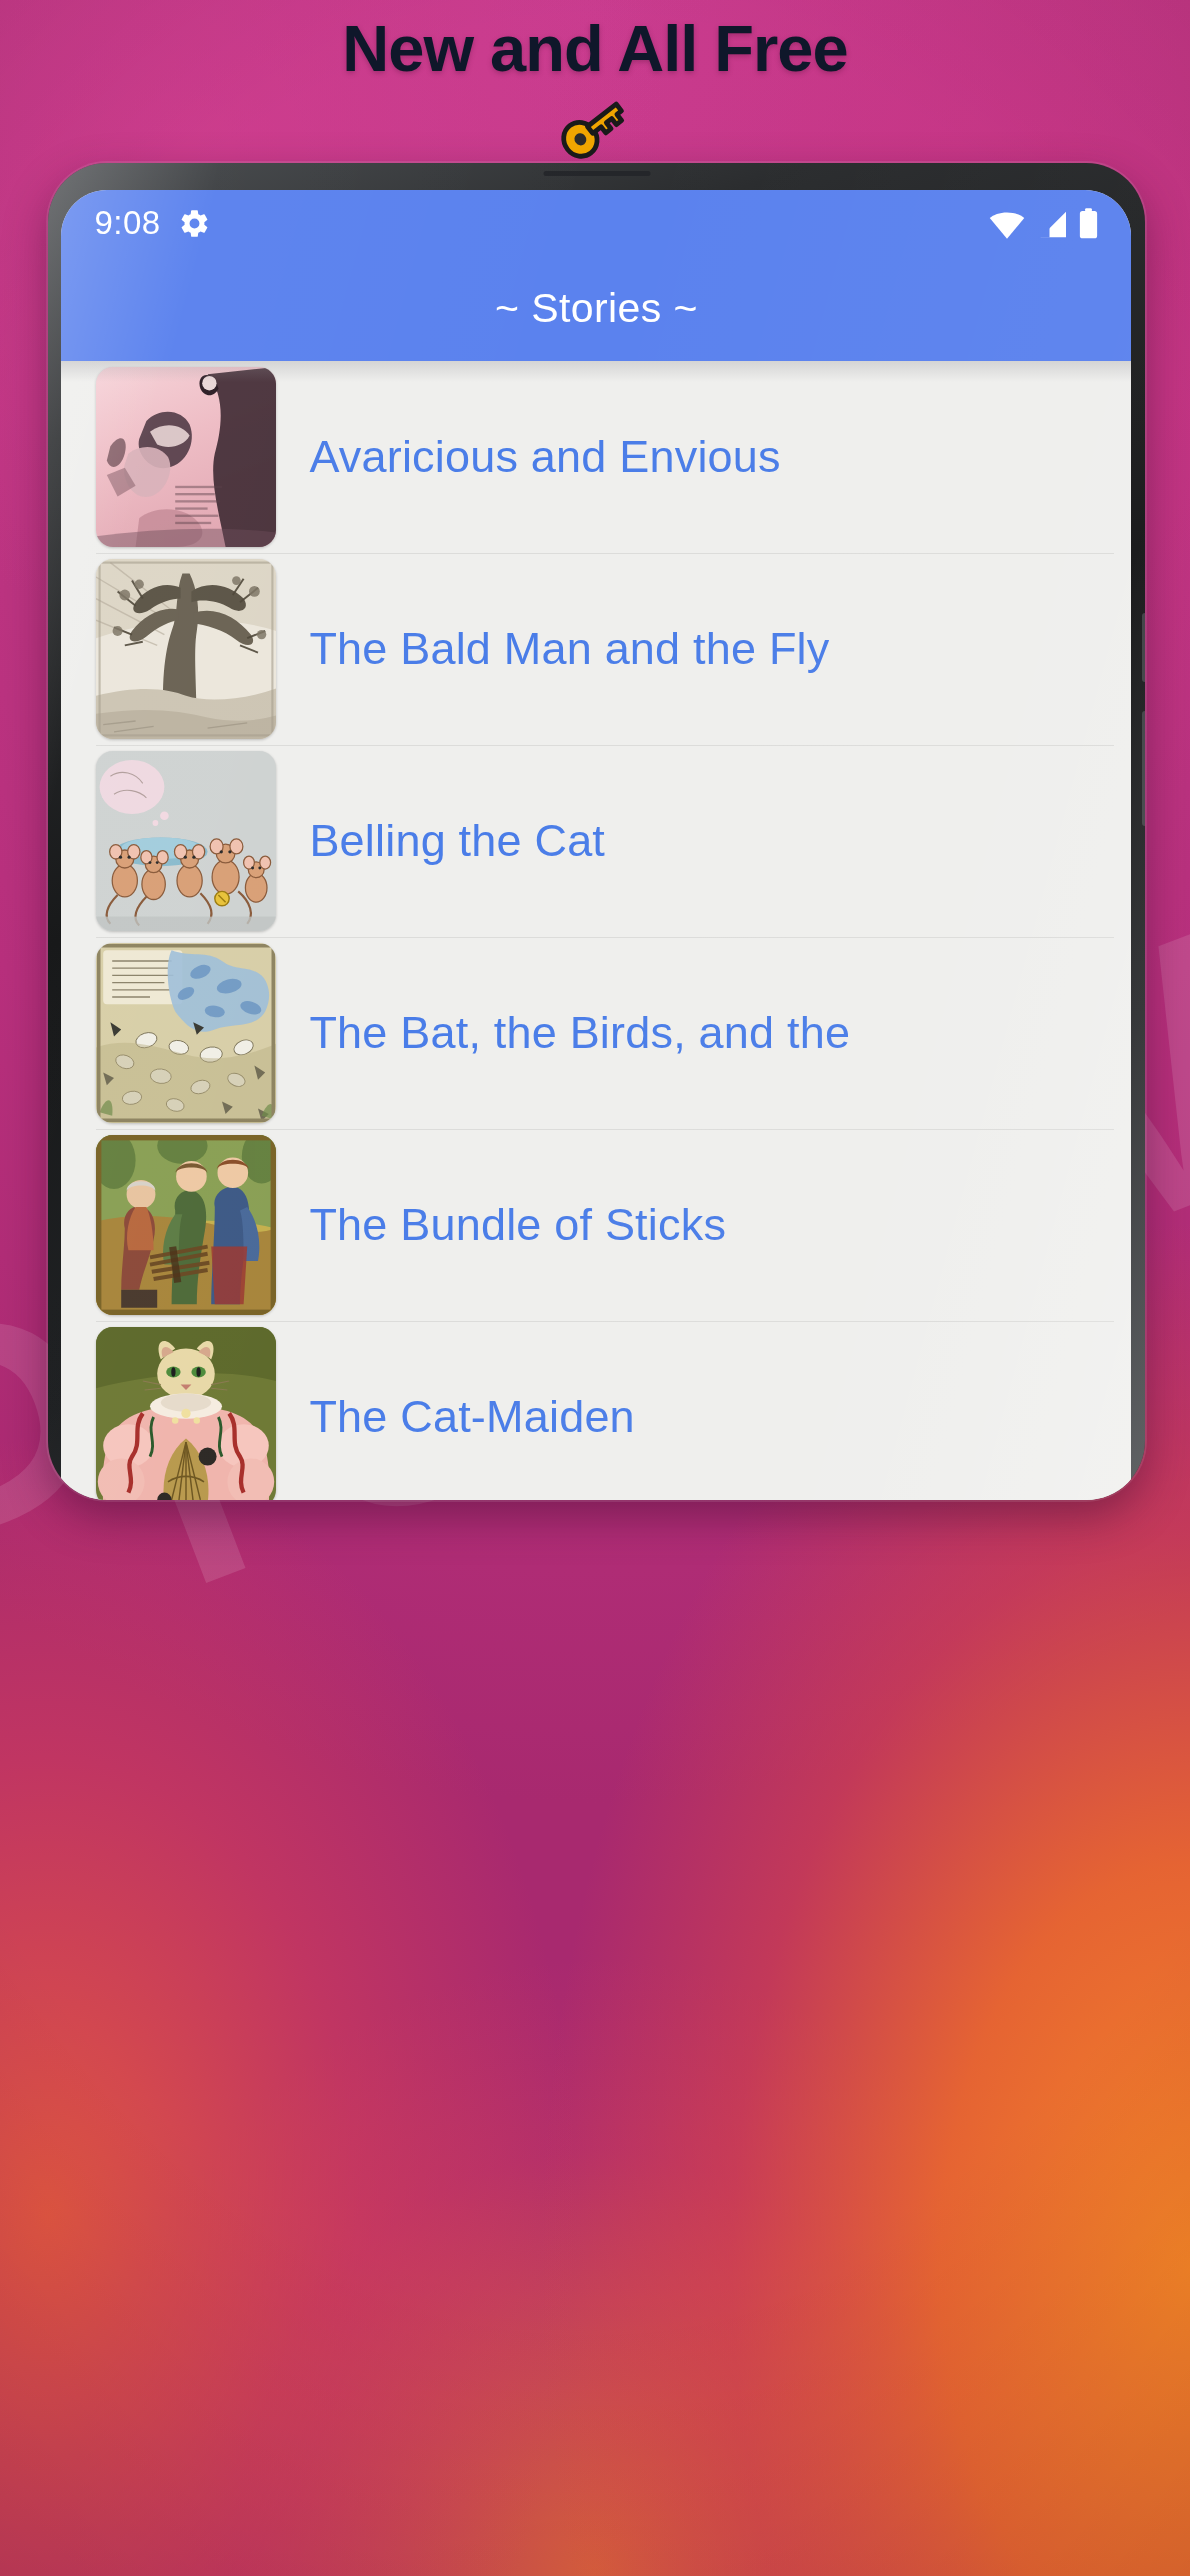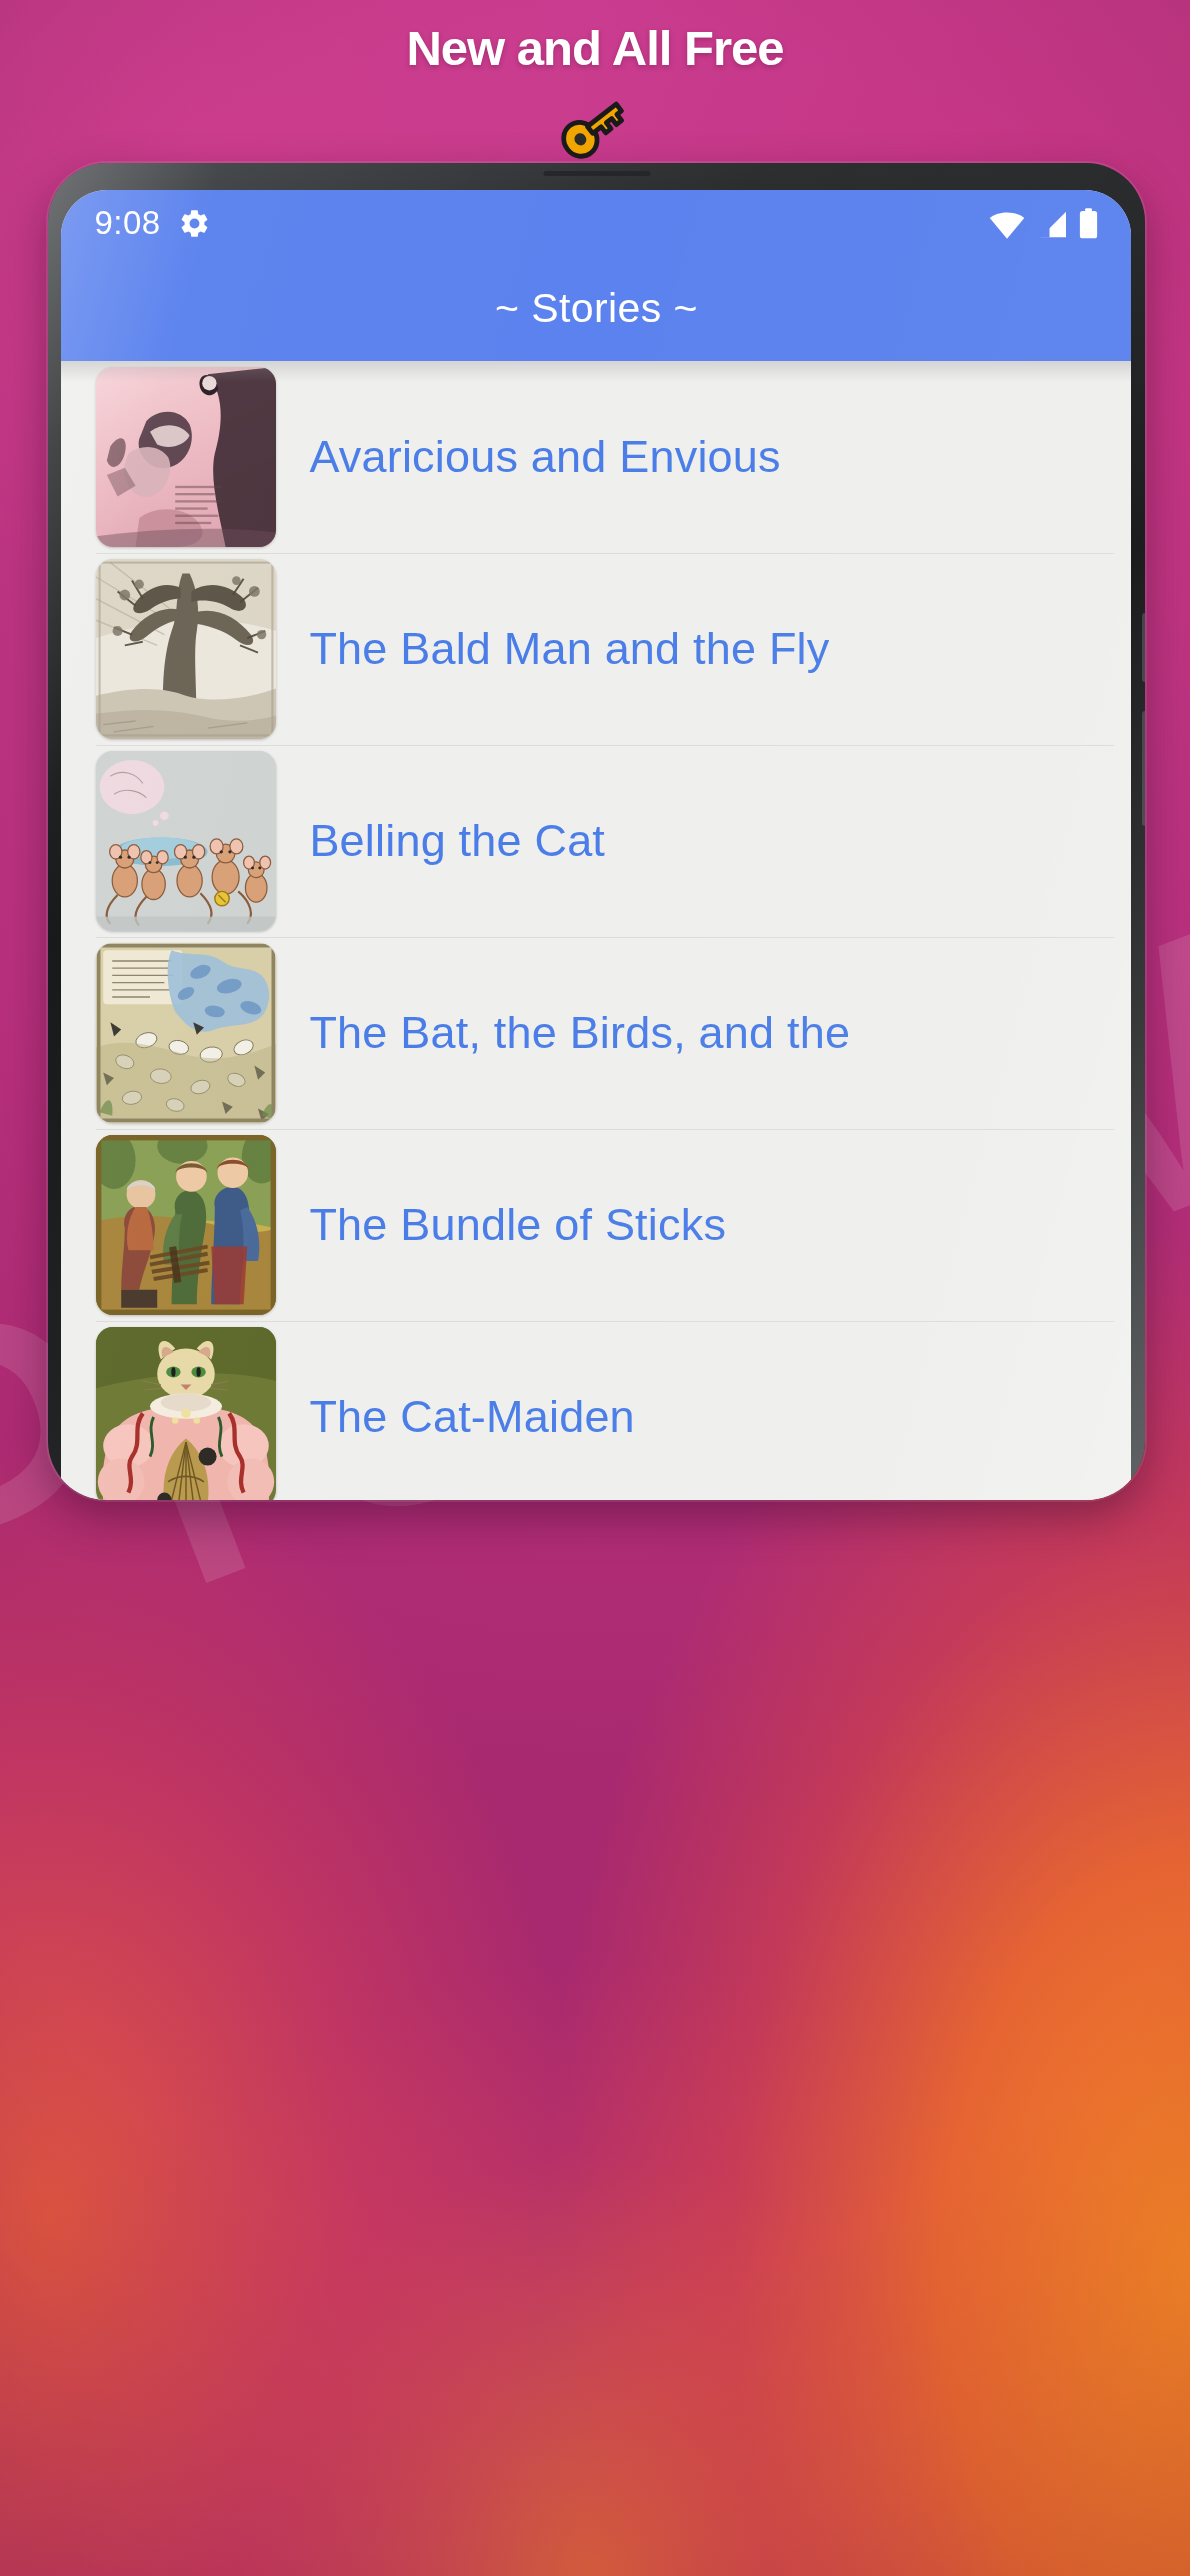--- a/index.html
+++ b/index.html
@@ -50,23 +50,23 @@
   }
 
   
   #headline-block {
     position:absolute; left:0; top:7.7px; width:1190px; z-index:3;
     text-align:center;
   }
   #headline {
     font-family:"Liberation Sans", sans-serif;
     font-weight:bold;
-    font-size:49px;
+    font-size:65px;
     line-height:81px;
-    color:#ffffff;
+    color:#0f172a;
     letter-spacing:-1px;
     text-shadow:0 1.9px 5.8px rgba(90,20,60,0.35);
   }
   #key-emoji-wrap { margin-top:3.8px; height:69px; position:relative; }
   #key-emoji { display:inline-block; }
 
   
   #phone-frame {
     position:absolute; left:48px; top:163px;
     width:1097px; height:1337px;

